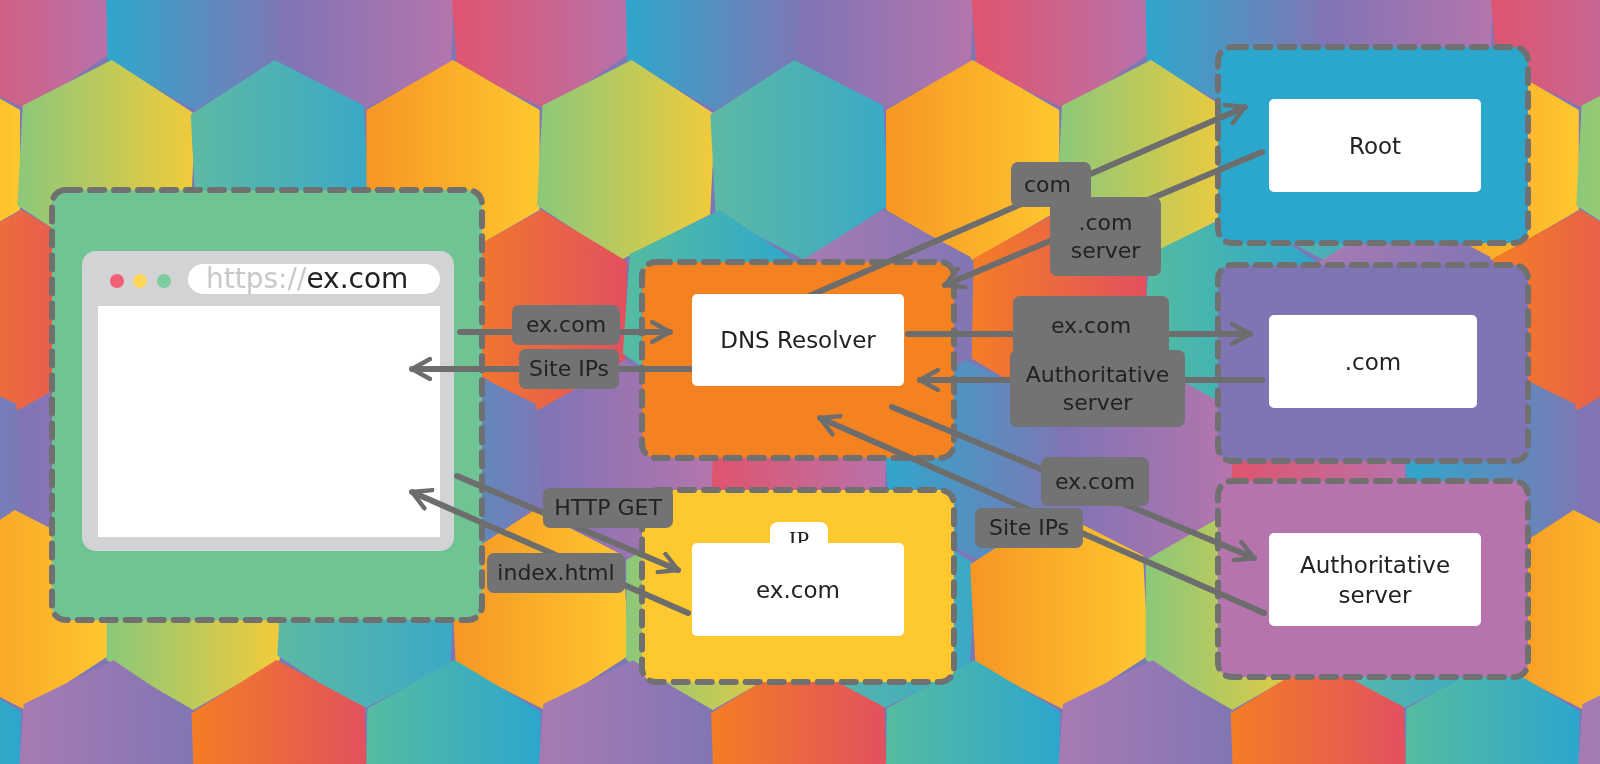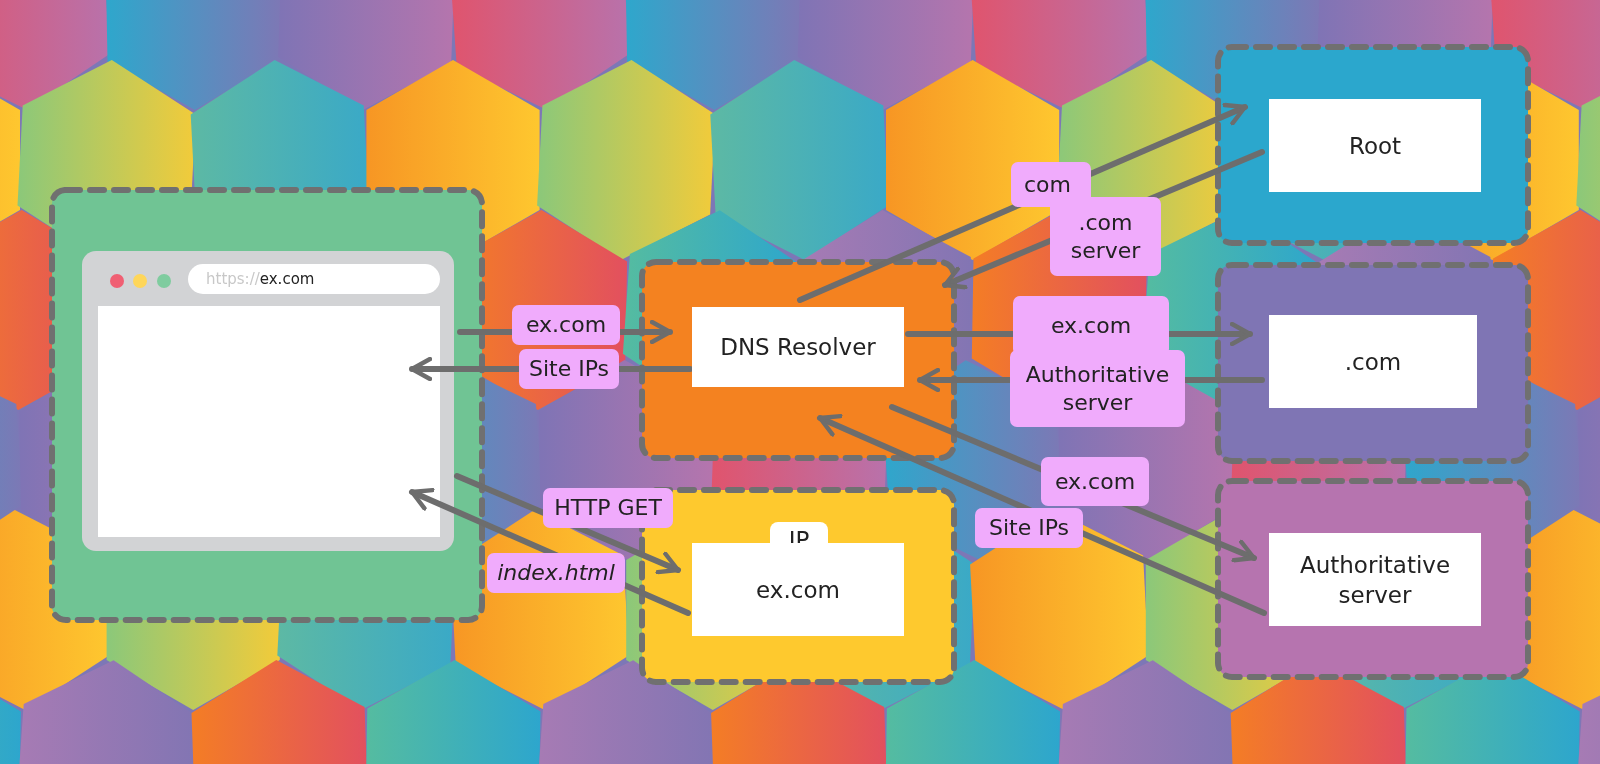--- a/index.html
+++ b/index.html
@@ -1,25 +1,25 @@
 <!DOCTYPE html>
 <html><head>
 <meta charset="utf-8">
 <style>
   html, body { margin: 0; padding: 0; }
   body { width: 1600px; height: 764px; overflow: hidden; position: relative; font-family: "DejaVu Sans", sans-serif; background: #7d77b6; }
   #bg { position: absolute; left: 0; top: 0; width: 1600px; height: 764px; }
   #overlay { position: absolute; left: 0; top: 0; width: 1600px; height: 764px; pointer-events: none; }
   .panel { position: absolute; border-radius: 14px; }
-  .node { position: absolute; background: #fff; border-radius: 0; display: flex; align-items: center; justify-content: center; text-align: center; color: #222; font-size: 23px; line-height: 30px; box-sizing: border-box; }
-  .label { position: absolute; background: #f0abfc; border-radius: 7px; color: #222; font-size: 22px; line-height: 28px; text-align: center; display: flex; align-items: center; justify-content: center; box-sizing: border-box; }
+  .node { position: absolute; background: #fff; border-radius: 5px; display: flex; align-items: center; justify-content: center; text-align: center; color: #222; font-size: 23px; line-height: 30px; box-sizing: border-box; }
+  .label { position: absolute; background: #737373; border-radius: 7px; color: #222; font-size: 22px; line-height: 28px; text-align: center; display: flex; align-items: center; justify-content: center; box-sizing: border-box; }
   .browser { position: absolute; left: 82px; top: 251px; width: 372px; height: 300px; background: #d2d3d5; border-radius: 14px; }
   .browser-view { position: absolute; left: 98px; top: 306px; width: 342px; height: 231px; background: #fff; }
   .dot { position: absolute; width: 14px; height: 14px; border-radius: 50%; top: 274px; }
-  .urlbar { position: absolute; left: 188px; top: 264px; width: 252px; height: 30px; background: #fff; border-radius: 15px; font-size: 15px; line-height: 30px; padding-left: 18px; box-sizing: border-box; white-space: nowrap; }
+  .urlbar { position: absolute; left: 188px; top: 264px; width: 252px; height: 30px; background: #fff; border-radius: 15px; font-size: 28px; line-height: 30px; padding-left: 18px; box-sizing: border-box; white-space: nowrap; }
   .url-scheme { color: #c8c8c8; }
   .url-host { color: #222; }
 </style>
 </head>
 <body>
 
 <svg id="bg" xmlns="http://www.w3.org/2000/svg">
     <defs>
       <linearGradient id="g0" x1="0" y1="0" x2="1" y2="0">
         <stop offset="0" stop-color="#f47d25"></stop>
@@ -191,29 +191,29 @@
     <line x1="1262" y1="152" x2="945" y2="285" marker-end="url(#chev)"></line>
     <line x1="908" y1="334" x2="1250" y2="334" marker-end="url(#chev)"></line>
     <line x1="1262" y1="380" x2="920" y2="380" marker-end="url(#chev)"></line>
     <line x1="892" y1="407" x2="1254" y2="558" marker-end="url(#chev)"></line>
     <line x1="1264" y1="613" x2="820" y2="418" marker-end="url(#chev)"></line>
     <line x1="457" y1="476" x2="678" y2="570" marker-end="url(#chev)"></line>
     <line x1="688" y1="613" x2="412" y2="492" marker-end="url(#chev)"></line>
   </g>
 </svg>
 
-<div class="node" style="left:692px;top:307px;width:212px;height:80px;">DNS Resolver</div>
+<div class="node" style="left:692px;top:294px;width:212px;height:92px;">DNS Resolver</div>
 <div class="node" style="left:1269px;top:99px;width:212px;height:93px;">Root</div>
 <div class="node" style="left:1269px;top:315px;width:208px;height:93px;">.com</div>
 <div class="node" style="left:1269px;top:533px;width:212px;height:93px;padding:0 40px;">Authoritative server</div>
-<div class="node" style="left:770px;top:522px;width:58px;height:40px;border-radius:8px 8px 0 0;align-items:flex-start;padding-top:3px;">IP</div>
+<div class="node" style="left:770px;top:522px;width:58px;height:40px;border-radius:8px 8px 0 0;align-items:flex-start;padding-top:3px;font-family:Liberation Serif, serif;">IP</div>
 <div class="node" style="left:692px;top:543px;width:212px;height:93px;">ex.com</div>
 
 <div class="label" style="left:512px;top:305px;width:108px;height:40px;">ex.com</div>
 <div class="label" style="left:519px;top:349px;width:100px;height:40px;">Site IPs</div>
 <div class="label" style="left:1011px;top:162px;width:80px;height:45px;justify-content:flex-start;padding-left:13px;">com</div>
 <div class="label" style="left:1050px;top:197px;width:111px;height:79px;padding:0 24px;">.com server</div>
 <div class="label" style="left:1013px;top:296px;width:156px;height:60px;">ex.com</div>
 <div class="label" style="left:1010px;top:350px;width:175px;height:77px;padding:0 6px;">Authoritative server</div>
 <div class="label" style="left:1041px;top:457px;width:108px;height:49px;">ex.com</div>
 <div class="label" style="left:975px;top:508px;width:108px;height:40px;">Site IPs</div>
 <div class="label" style="left:495px;top:488px;width:130px;height:40px;margin-left:48px;">HTTP GET</div>
-<div class="label" style="left:487px;top:553px;width:138px;height:40px;font-style:italic;">index.html</div>
+<div class="label" style="left:487px;top:553px;width:138px;height:40px;">index.html</div>
 
 </body></html>

